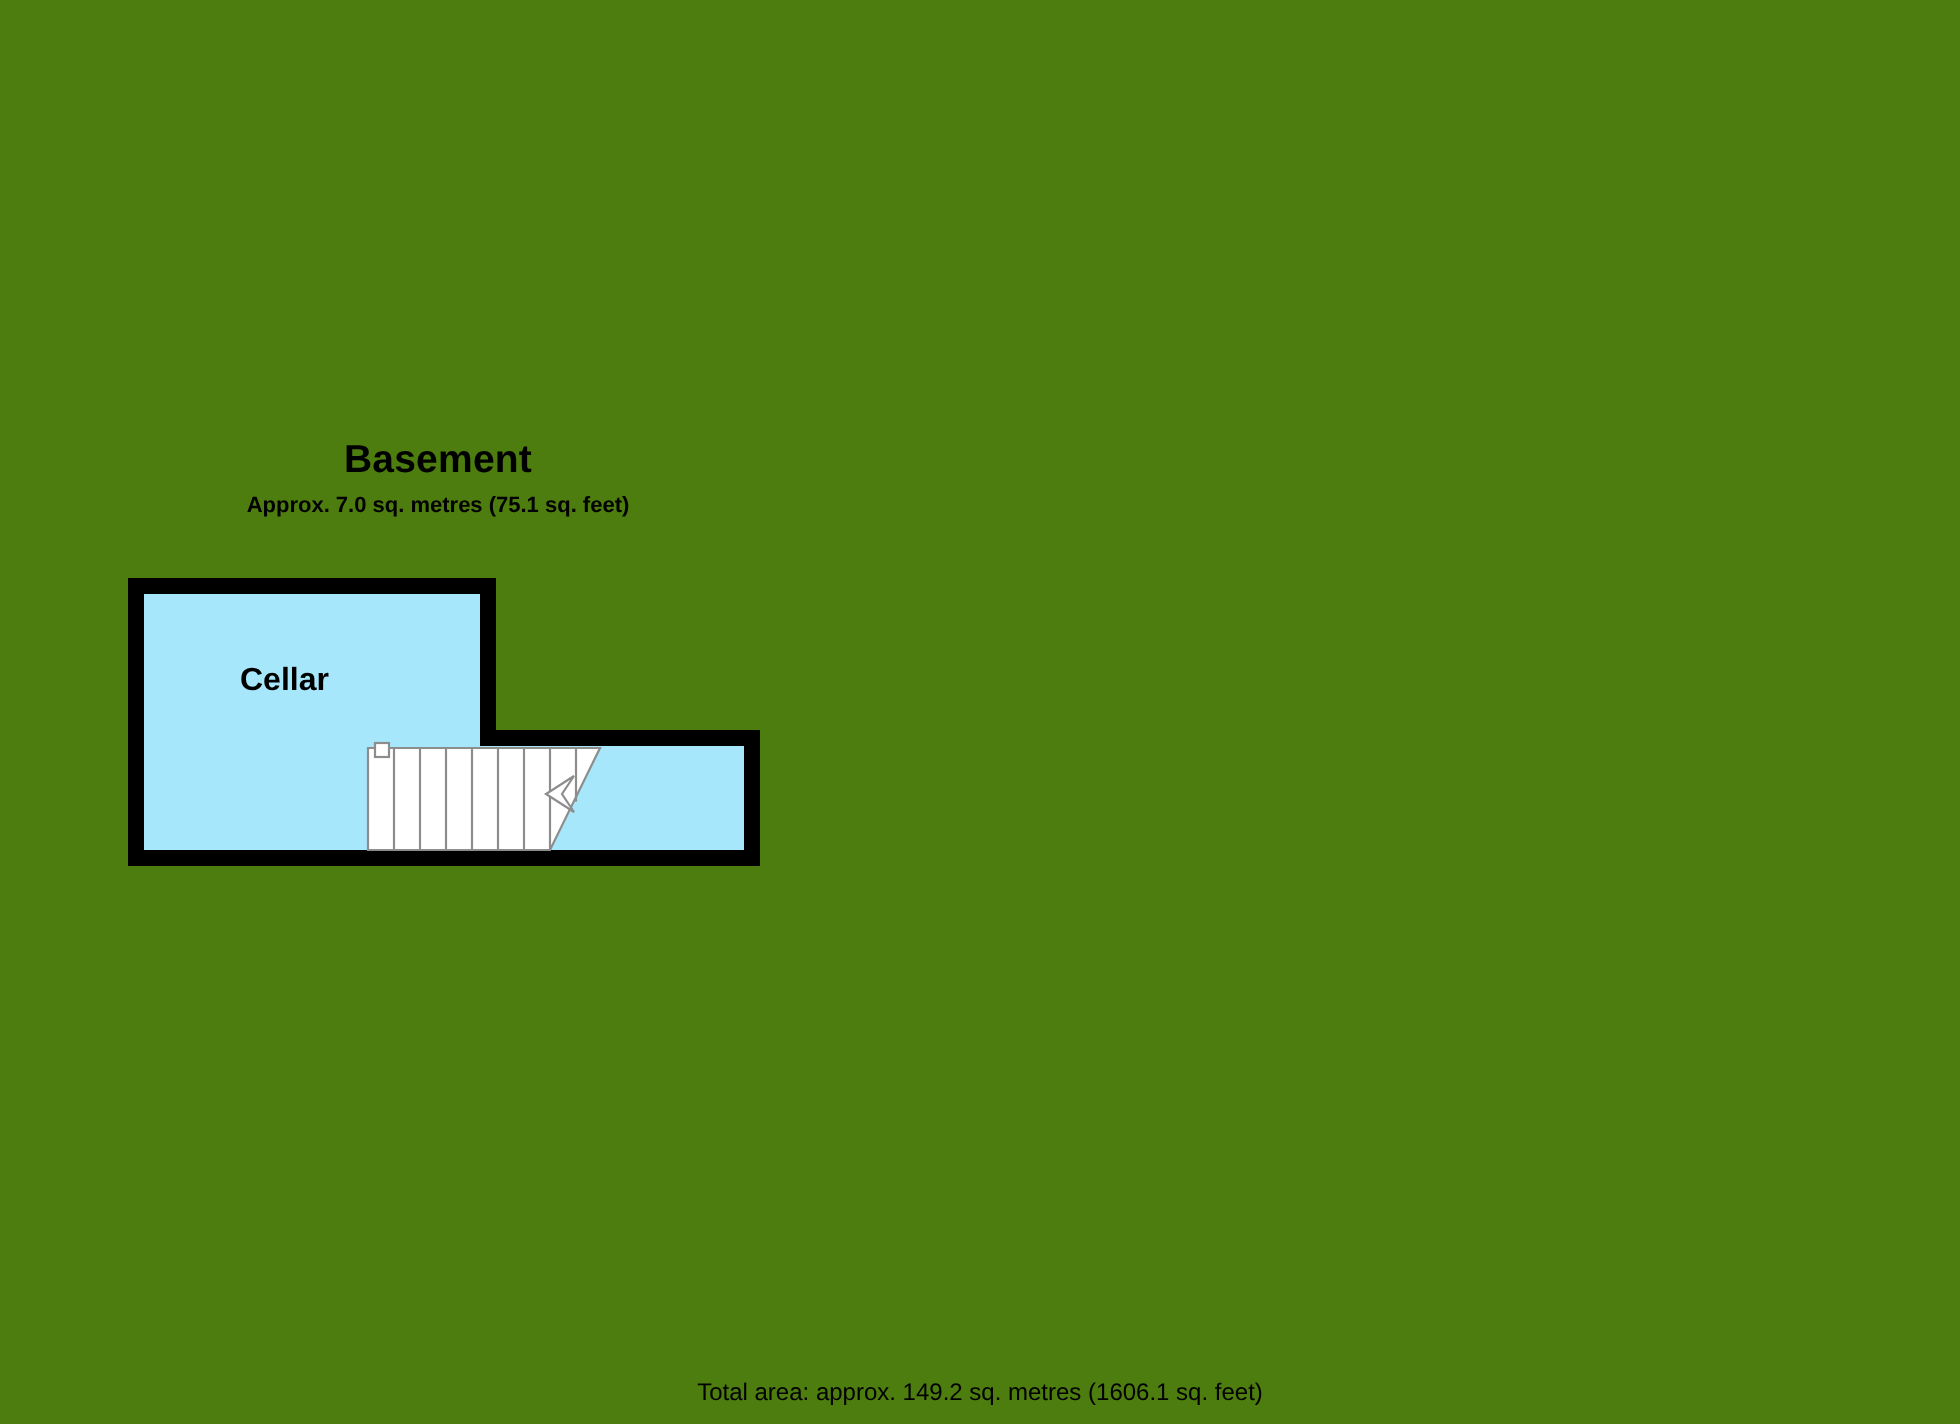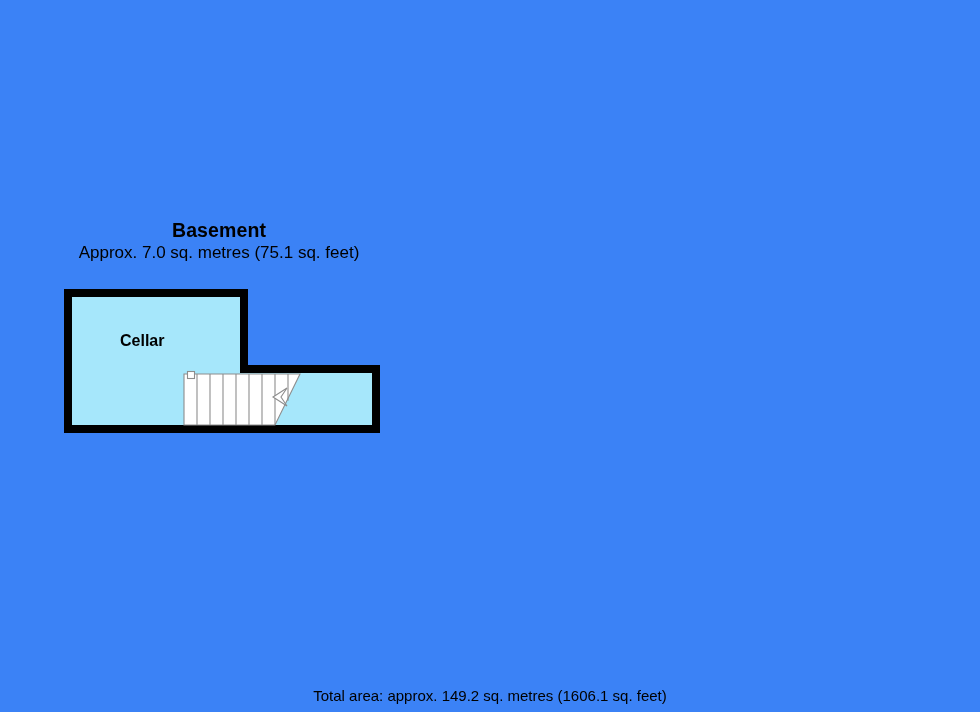--- a/index.html
+++ b/index.html
@@ -16,42 +16,42 @@
     overflow: hidden;
     position: relative;
   }
 
   #floorplan-page {
     position: absolute;
     left: 0;
     top: 0;
     width: 980px;
     height: 712px;
-    background: #3b82f6;
+    background: #4d7c0f;
   }
 
   
   #plan-heading {
     position: absolute;
     left: 44px;
     top: 218px;
     width: 350px;
     text-align: center;
   }
   #plan-title {
     font-size: 19.5px;
     font-weight: bold;
     line-height: 24px;
     letter-spacing: 0.1px;
     color: #000;
     white-space: nowrap;
   }
   #plan-subtitle {
-    font-size: 17px;
-    font-weight: normal;
+    font-size: 11px;
+    font-weight: bold;
     line-height: 16px;
     color: #000;
     margin-top: 3px;
     white-space: nowrap;
   }
 
   
   #plan-drawing {
     position: absolute;
     left: 44px;
@@ -77,21 +77,21 @@
 
   
   #plan-footer {
     position: absolute;
     left: 0;
     top: 684px;
     width: 980px;
     text-align: center;
   }
   #total-area-text {
-    font-size: 15px;
+    font-size: 12px;
     font-weight: normal;
     line-height: 24px;
     color: #000;
     white-space: nowrap;
   }
 </style>
 </head>
 <body>
 
 <div id="floorplan-page">

